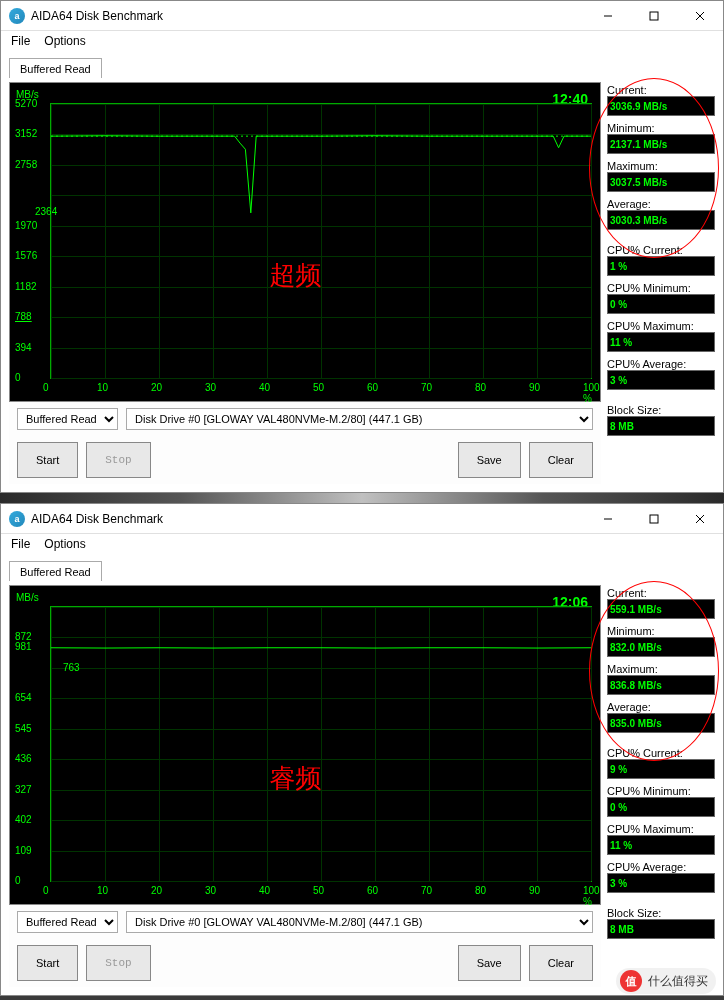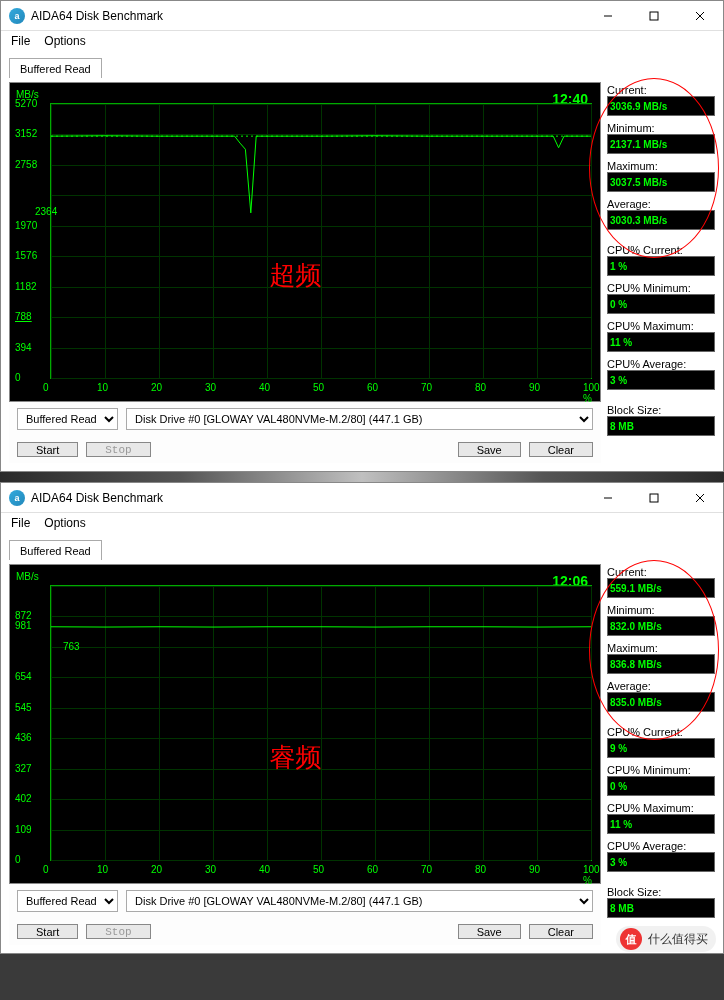--- a/index.html
+++ b/index.html
@@ -26,21 +26,21 @@
 .center-label { position: absolute; color: #f00; font-size: 26px; font-family: "Microsoft YaHei","SimSun",sans-serif; }
 .trace { position: absolute; stroke: #0f0; stroke-width: 1; fill: none; }
 .stats-col { width: 108px; padding-top: 2px; position: relative; }
 .stat { margin-bottom: 6px; }
 .stat-label { font-size: 11px; color: #000; }
 .stat-bar { background: #000; border: 1px solid #666; height: 20px; display: flex; align-items: center; padding: 0 2px; }
 .stat-value { color: #0f0; font-size: 10px; font-weight: bold; }
 .ellipse { position: absolute; border: 1.5px solid #f00; border-radius: 50%; pointer-events: none; }
 .controls { display: flex; align-items: center; gap: 8px; padding: 6px 8px; background: #fdfdfd; }
 .controls select { font-size: 11px; height: 22px; border: 1px solid #aaa; background: #fff; padding: 0 4px; }
-.controls .btn { font-size: 11px; height: 15px; padding: 0 18px; border: 1px solid #888; background: #e8e8e8; }
+.controls .btn { font-size: 11px; height: 36px; padding: 0 18px; border: 1px solid #888; background: #e8e8e8; }
 .controls .btn:disabled { color: #999; font-family: Liberation Mono, monospace; }
 .gap { height: 10px; background: linear-gradient(90deg,#2a2a2a,#555,#c0c0c0,#555,#2a2a2a); }
 .watermark { position: absolute; right: 8px; bottom: 2px; background: rgba(240,240,240,0.95); border-radius: 14px; padding: 2px 8px 2px 4px; display: flex; align-items: center; gap: 6px; font-size: 12px; font-family: "Microsoft YaHei",sans-serif; color: #333; }
 .watermark .wm-icon { width: 22px; height: 22px; border-radius: 50%; background: #e33; color: #fff; display: flex; align-items: center; justify-content: center; font-size: 11px; font-weight: bold; }
 .wrap { position: relative; }
 </style>
 </head>
 <body>
 
 <div class="wrap">

